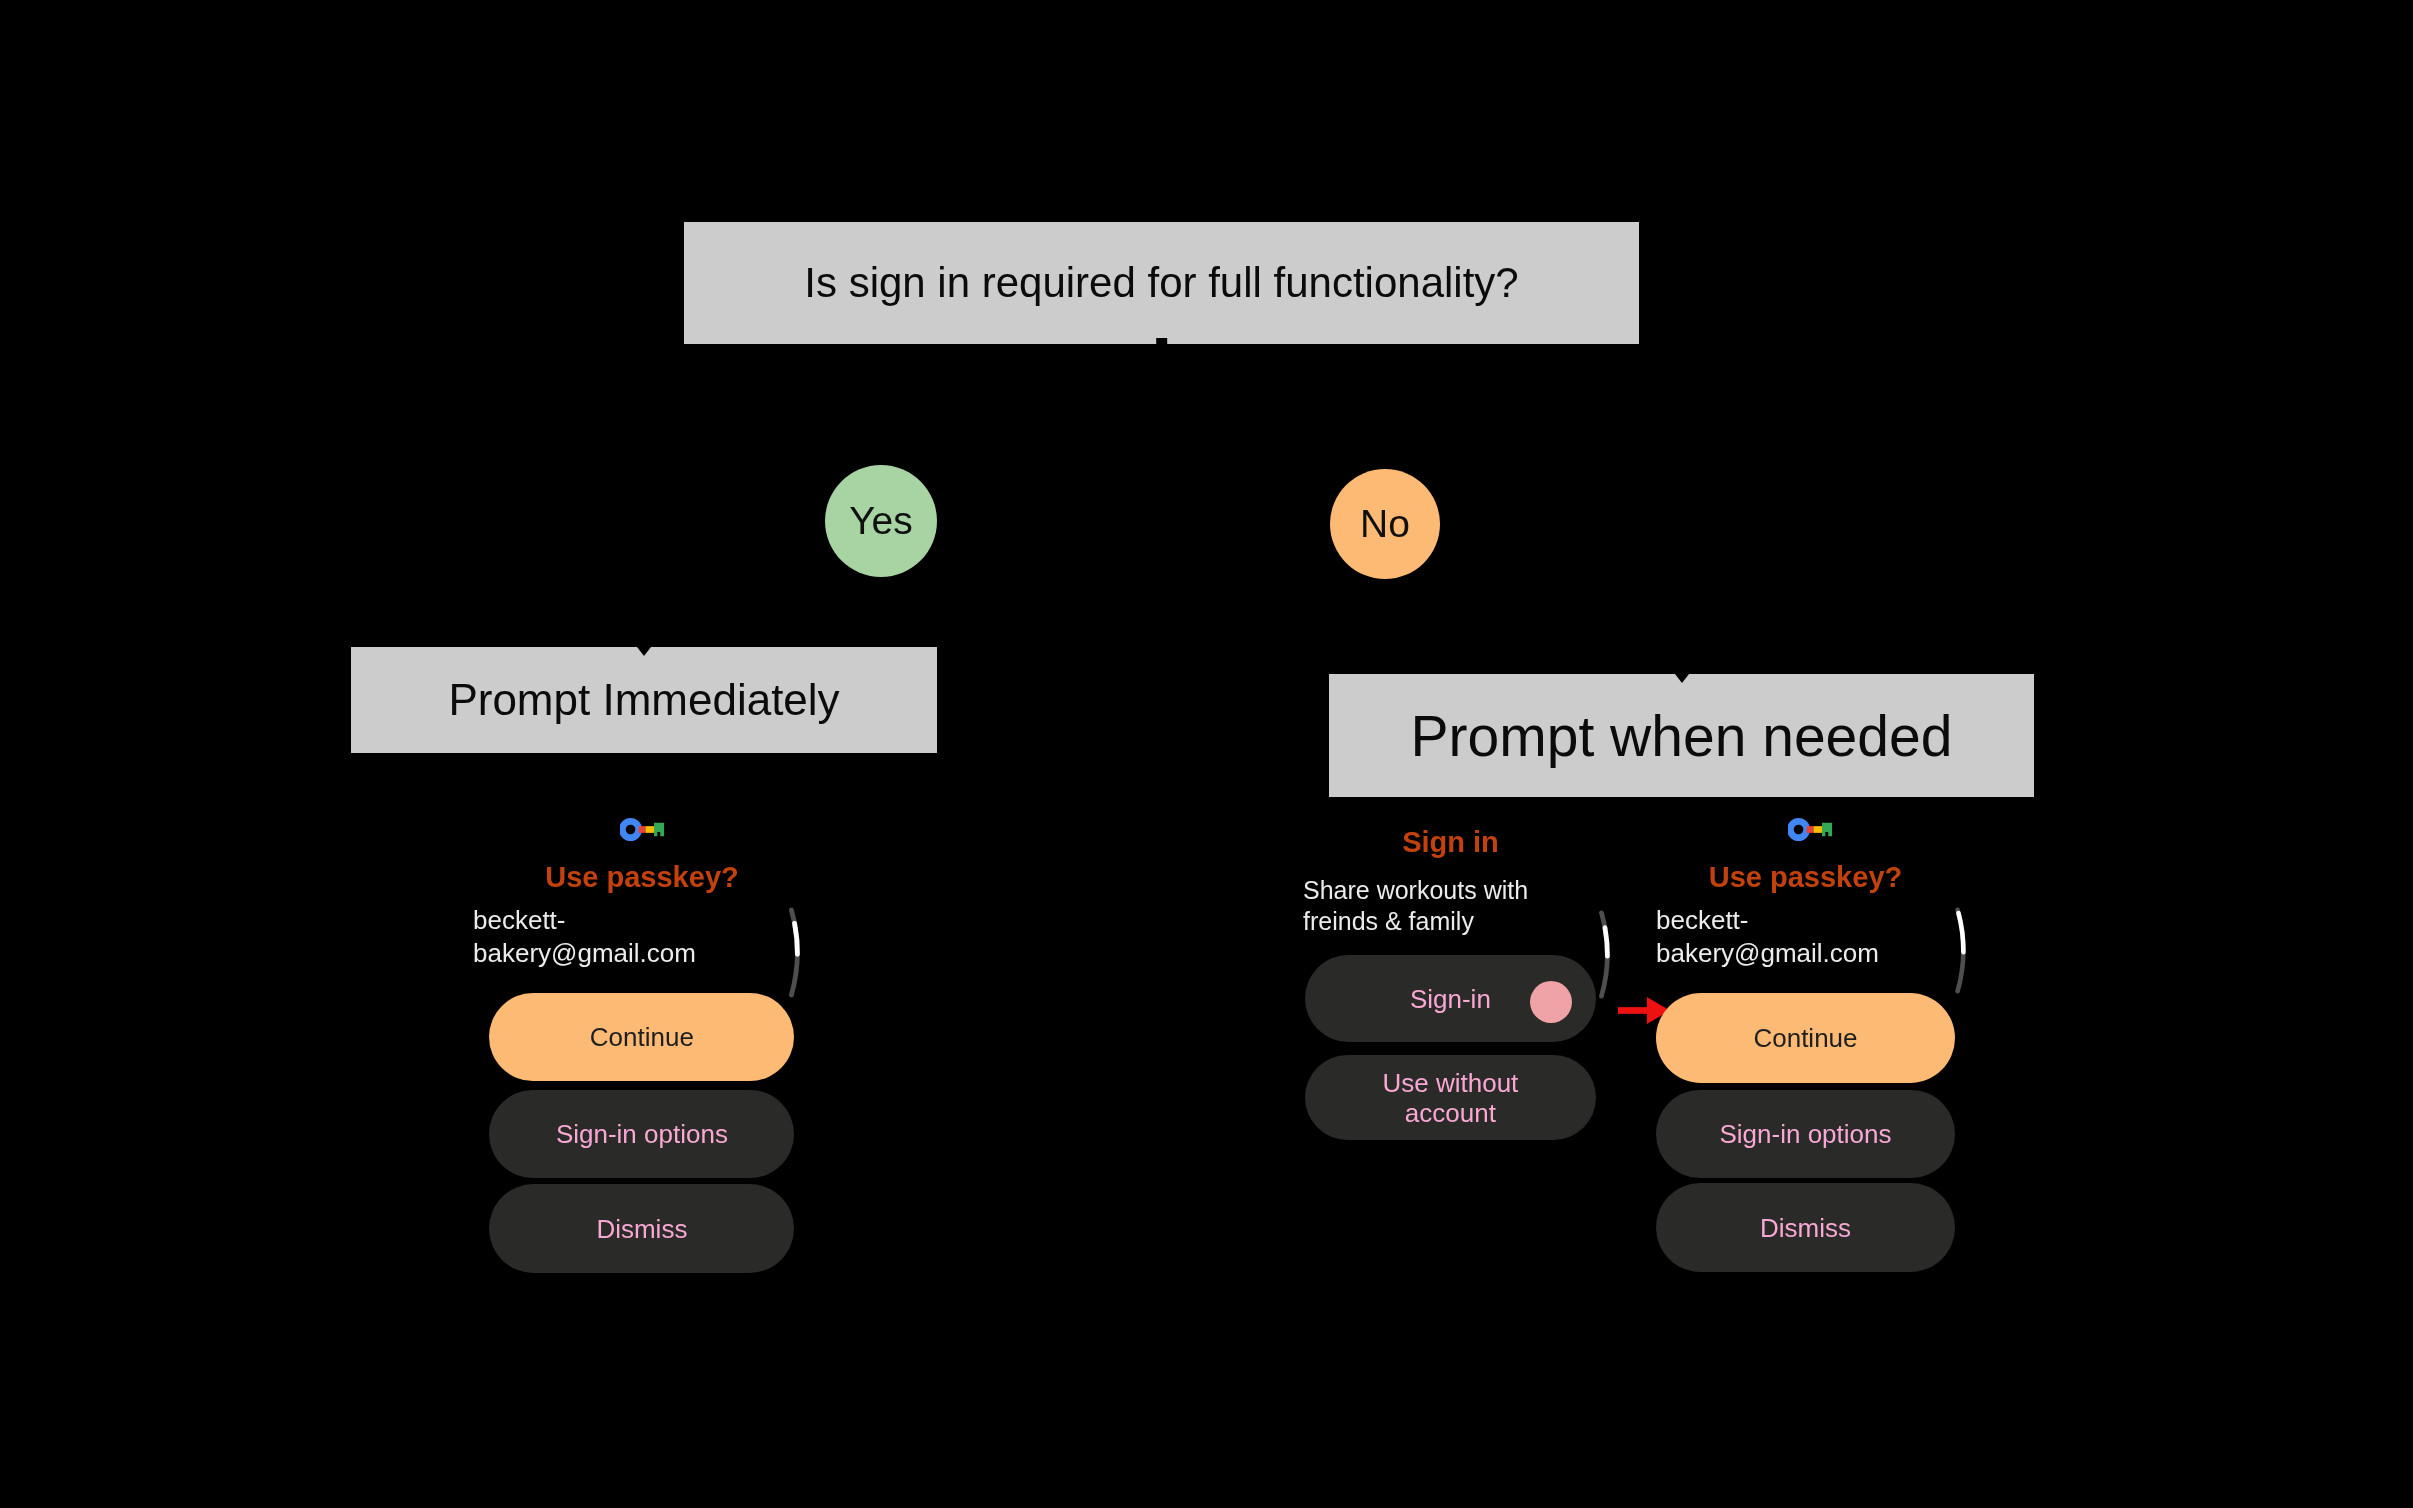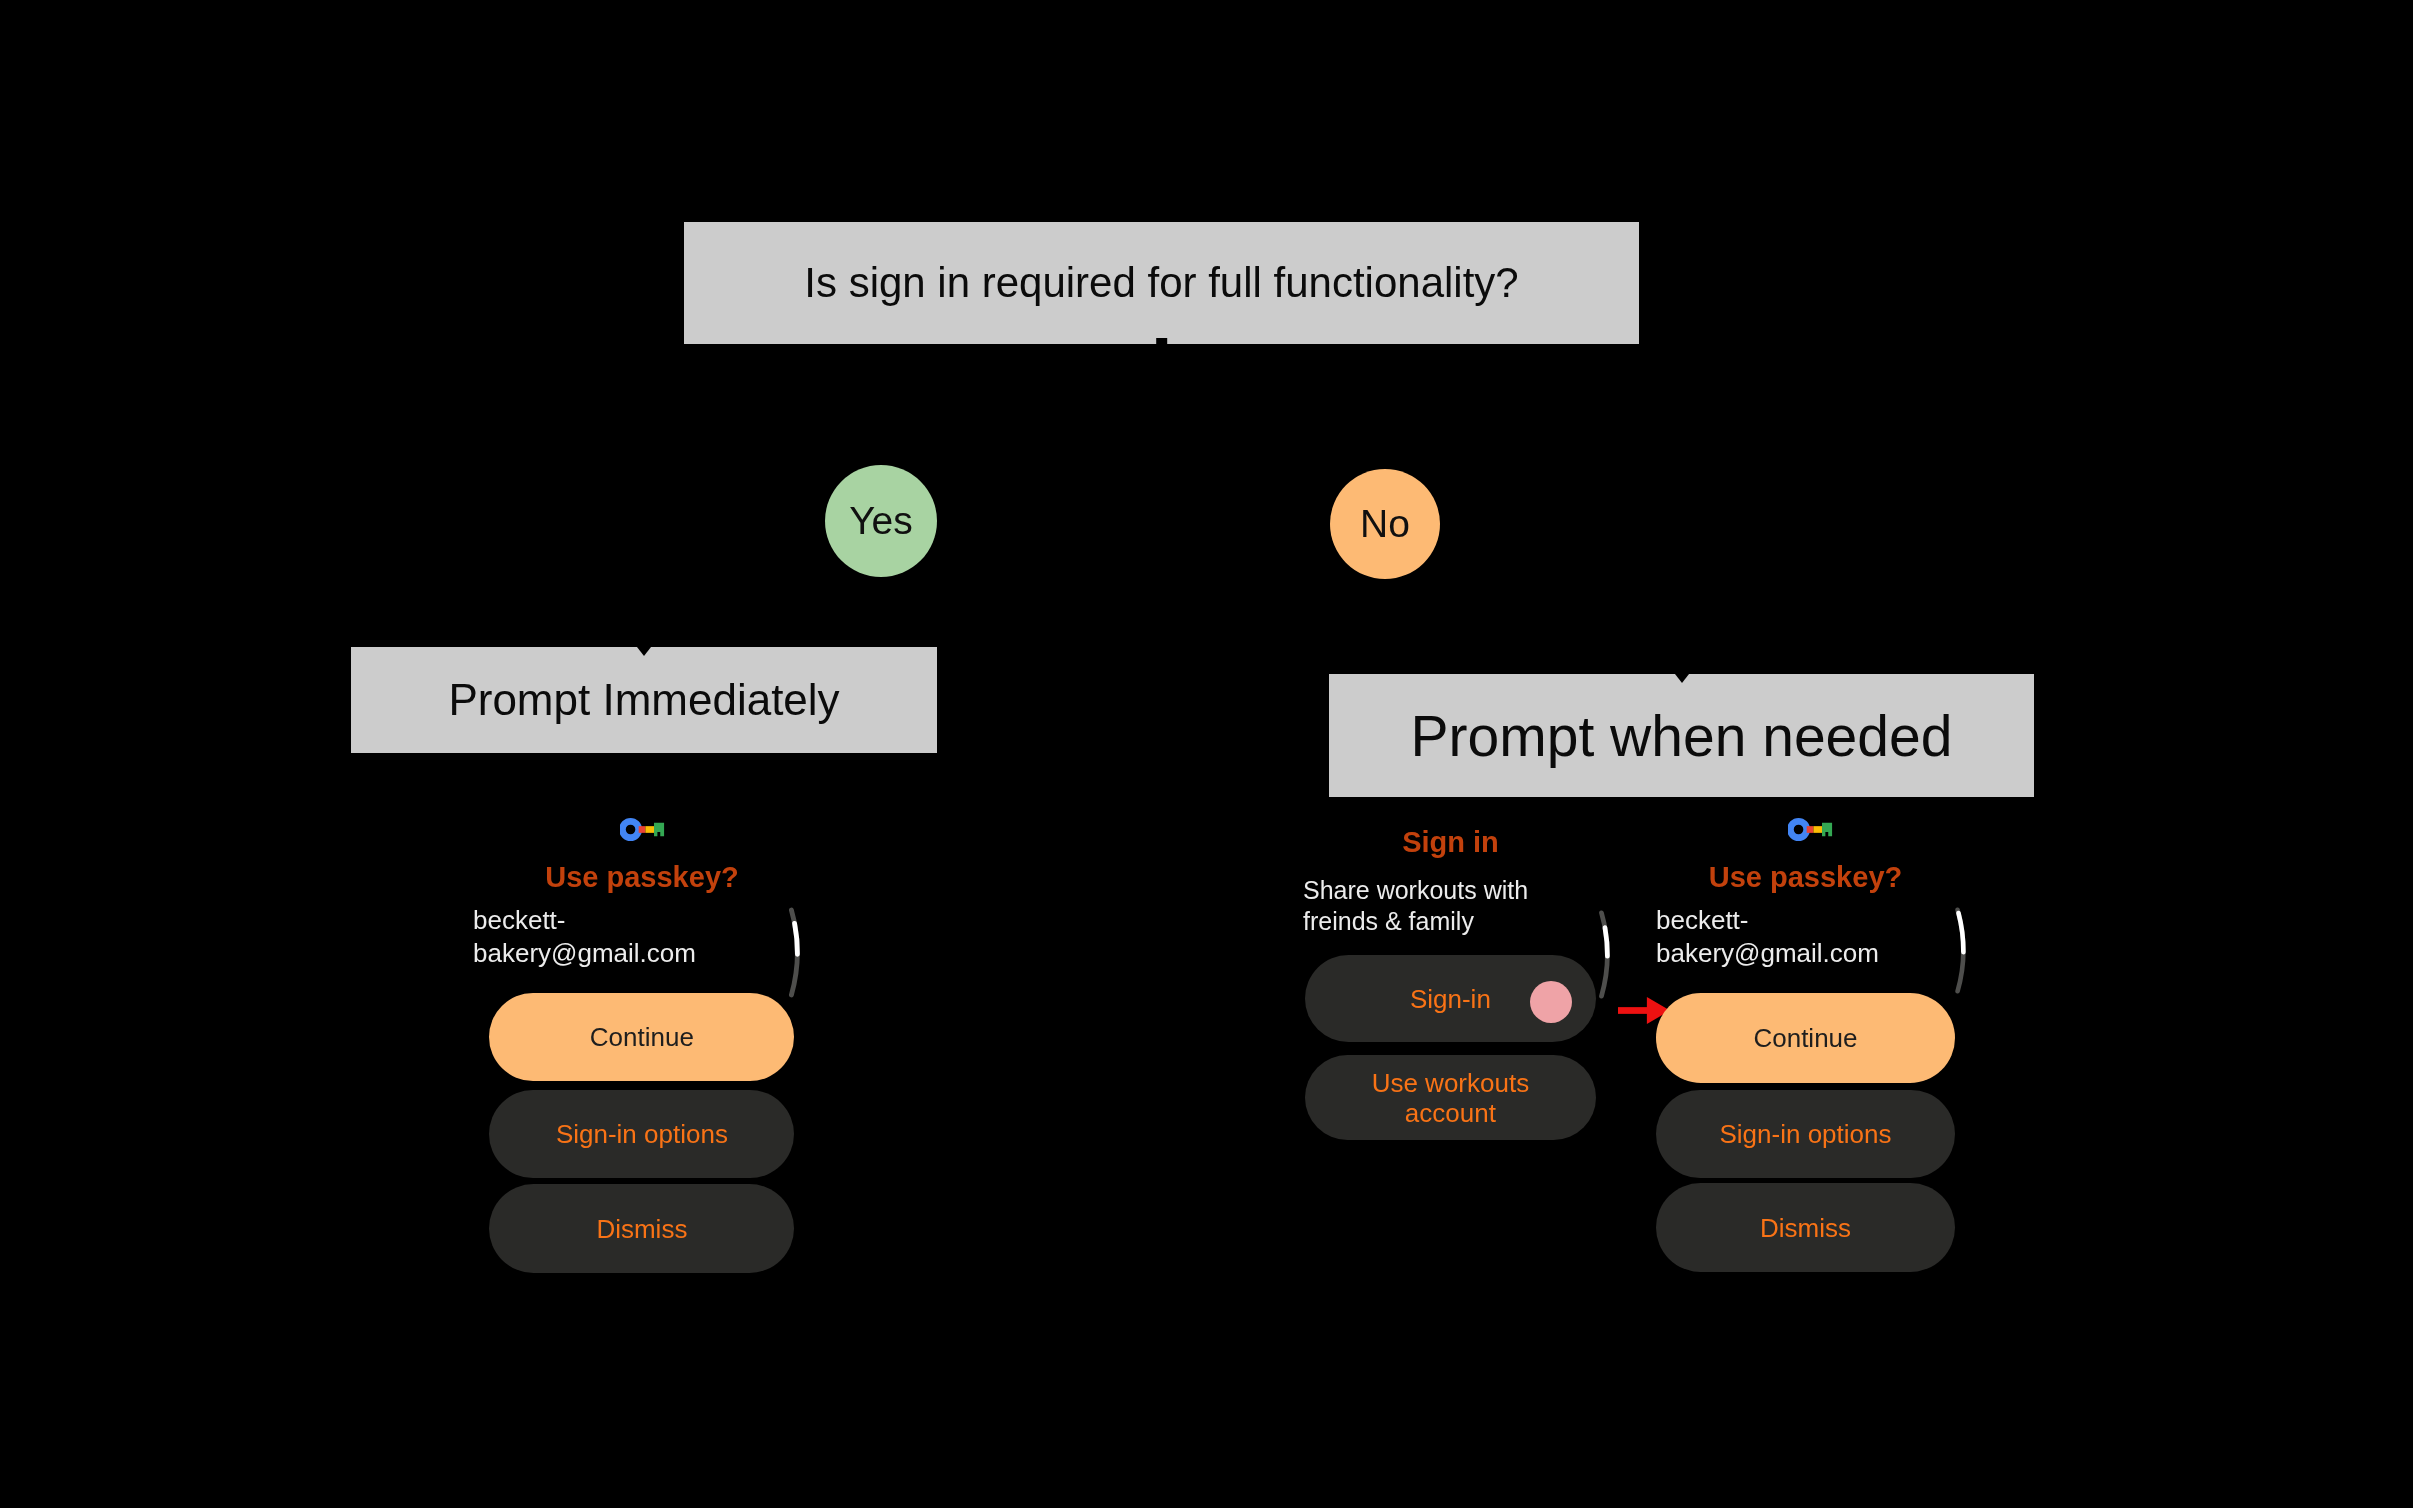--- a/index.html
+++ b/index.html
@@ -31,21 +31,21 @@
   .screen-b{left:1303px;top:811px;width:295px;height:338px;}
   .screen-c{left:1656px;top:811px;width:299px;height:492px;}
   .s-title{position:absolute;left:0;right:0;text-align:center;
     font-size:29px;font-weight:600;color:#c2410c;line-height:37px;}
   .s-text{position:absolute;left:0;right:12px;text-align:left;
     font-size:26px;font-weight:400;color:#ececec;line-height:33px;}
   .s-desc{font-size:25px;line-height:31px;}
   .pill{position:absolute;border-radius:965px;
     display:flex;flex-direction:column;align-items:center;justify-content:center;
     font-size:26px;font-weight:500;line-height:30px;text-align:center;}
-  .pill.dark{background:#2a2a28;color:#f97316;}
+  .pill.dark{background:#2a2a28;color:#f9a8d4;}
   .pill.cream{background:#fdba74;color:#1e1e1e;}
   .icon-wrap{position:absolute;}
   .touch-dot{position:absolute;width:42px;height:42px;border-radius:50%;background:#efa3a7;}
   .arrow-wrap{position:absolute;left:1618px;top:997px;}
 </style>
 </head>
 <body>
 
 <div class="canvas">
 
@@ -111,21 +111,21 @@
       <svg width="17.4" height="89" viewBox="0 0 18 94">
         <path d="M3.5,3 Q16,47 3.5,91" fill="none" stroke="#4e4e4c" stroke-width="5" stroke-linecap="round"></path>
         <path d="M3.5,3 Q16,47 3.5,91" pathLength="100" fill="none" stroke="#ffffff" stroke-width="5" stroke-linecap="round" stroke-dasharray="34 66" stroke-dashoffset="-18"></path>
       </svg>
     </div>
     <div class="pill dark" style="left:1.9px;top:144px;width:291px;height:87px;">
       <span>Sign-in</span>
     </div>
     <div class="touch-dot" style="left:227px;top:170px;"></div>
     <div class="pill dark" style="left:1.9px;top:244px;width:291px;height:85px;">
-      <span>Use workouts</span>
+      <span>Use without</span>
       <span>account</span>
     </div>
   </div>
 
   <div class="arrow-wrap">
     <svg width="52" height="27" viewBox="0 0 54 28">
       <rect x="0" y="10.5" width="32" height="7" fill="#ee1111"></rect>
       <polygon points="30,0 54,14 30,28" fill="#ee1111"></polygon>
     </svg>
   </div>

